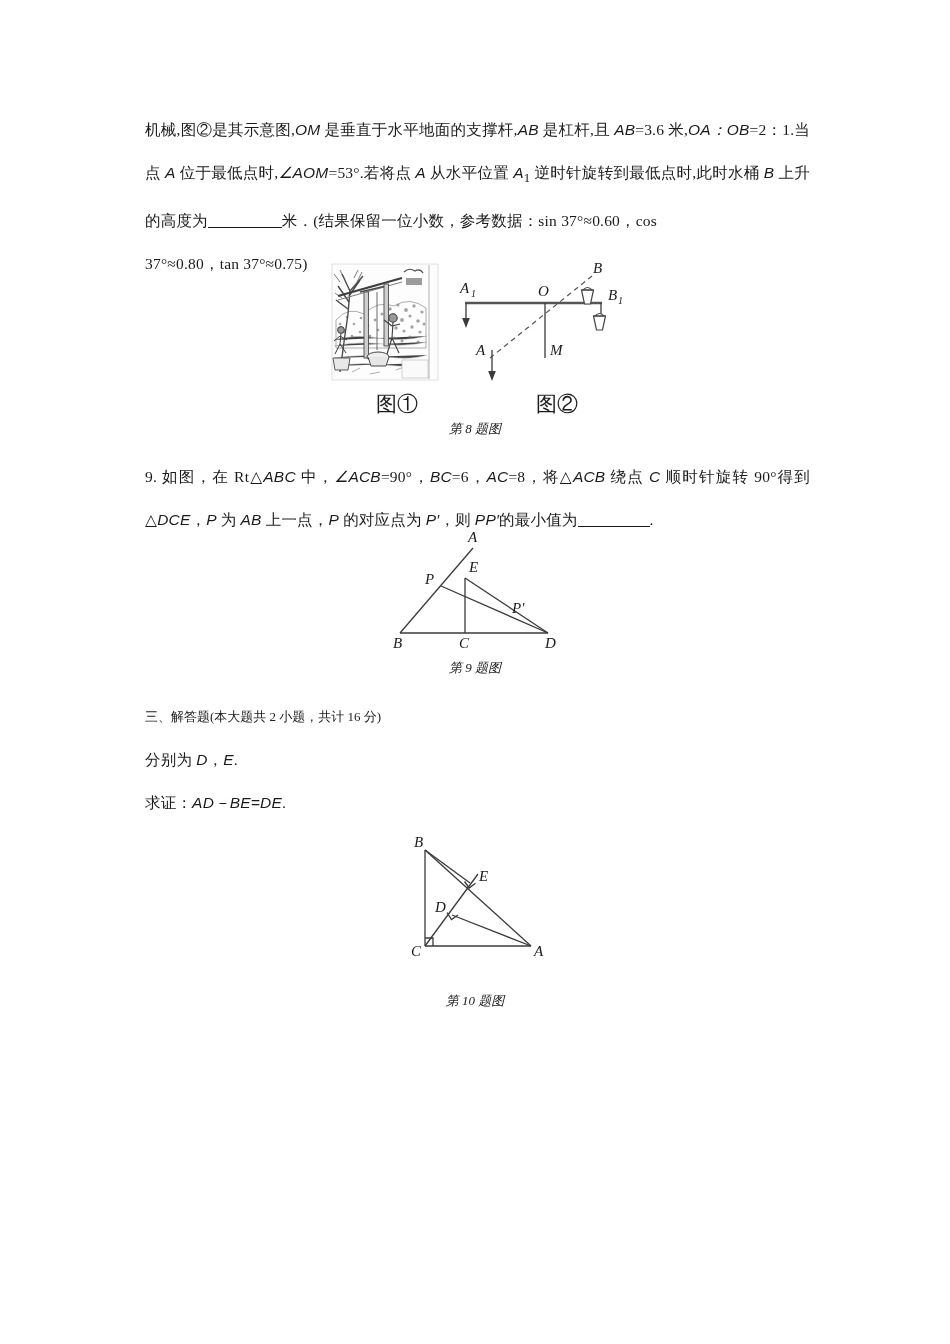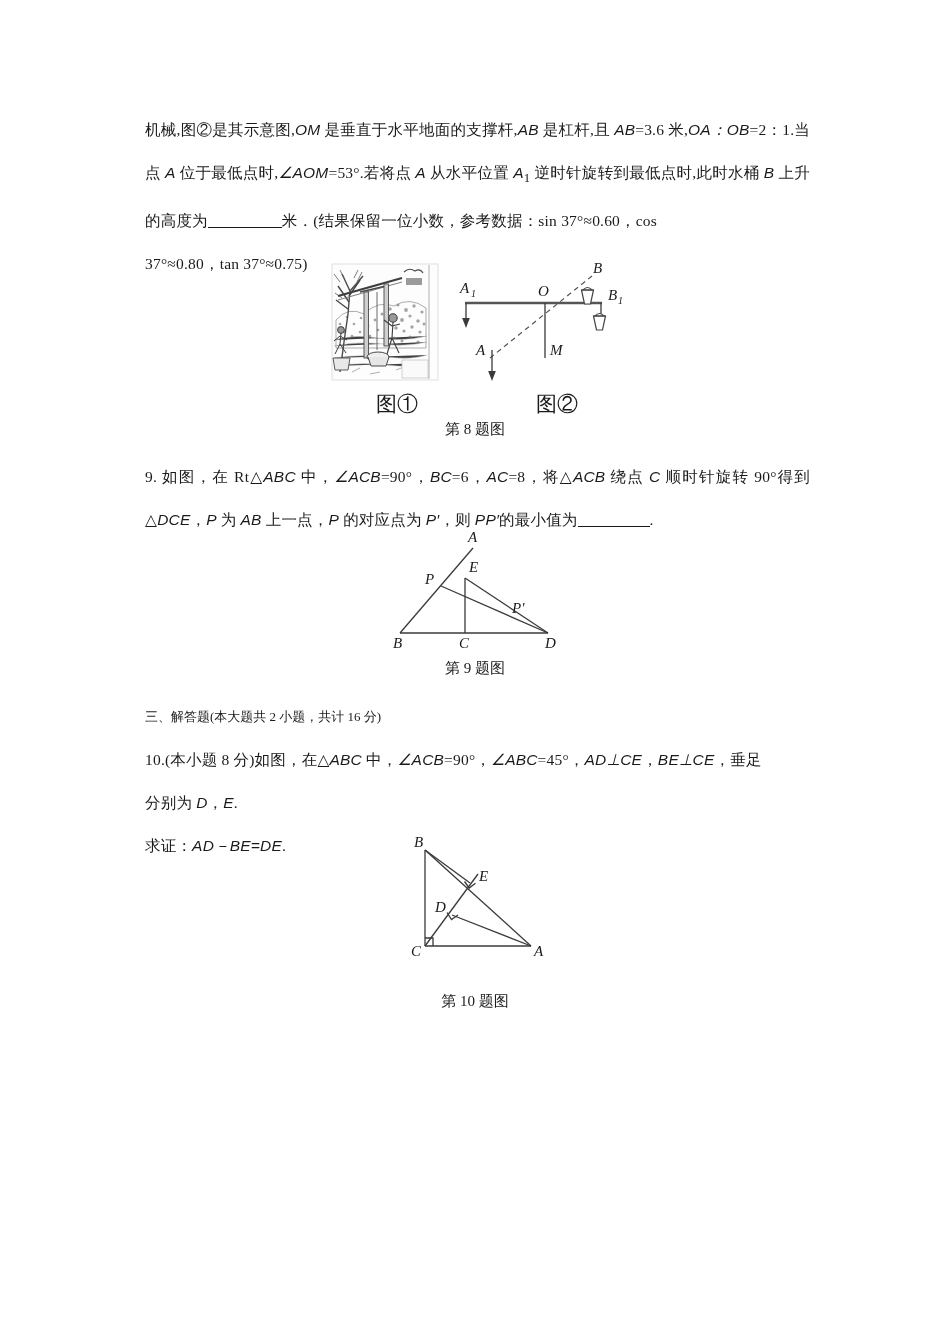--- a/index.html
+++ b/index.html
@@ -48,23 +48,24 @@
   .blank.w1 { width: 74px; }
   .blank.w2 { width: 72px; }
 
   .figwrap {
     position: absolute;
     left: 0;
     width: 950px;
     text-align: center;
   }
   .figcaption {
-    font-size: 15px;
+    font-size: 13px;
     line-height: 26px;
     font-family: "Liberation Serif", "DejaVu Serif", serif;
+    font-style: italic;
   }
   .sublabels {
     position: relative;
     width: 950px;
     height: 24px;
   }
   .sublabel {
     position: absolute;
     font-size: 21px;
     margin-left: 18px;
@@ -290,21 +291,20 @@
 
   <div class="figwrap" style="top:655px;">
     <div class="figcaption">第 9 题图</div>
   </div>
 
   <div class="content" style="top:695px;">
     <div class="sec-head">三、解答题(本大题共 2 小题，共计 16 分)</div>
   </div>
 
   <div class="content" style="top:738px;">
-    <p class="para"><span>10.(本小题 8 分)如图，在△</span><em class="it">ABC</em><span> 中，</span><em class="it">∠ACB</em><span>=90°，</span><em class="it">∠ABC</em><span>=45°，</span><em class="it">AD⊥CE</em><span>，</span><em class="it">BE⊥CE</em><span>，垂足</span></p>
     <p class="para nojust"><span>分别为 </span><em class="it">D</em><span>，</span><em class="it">E</em><span>.</span></p>
     <p class="para nojust"><span>求证：</span><em class="it">AD－BE=DE</em><span>.</span></p>
   </div>
 
   <div class="svgholder" style="left:405px; top:836px;">
     <svg width="150" height="122" viewBox="0 0 150 122">
 
       <line class="ln" x1="20" y1="14" x2="20" y2="110"></line>
       <line class="ln" x1="20" y1="110" x2="126" y2="110"></line>
       <line class="ln" x1="20" y1="14" x2="126" y2="110"></line>

